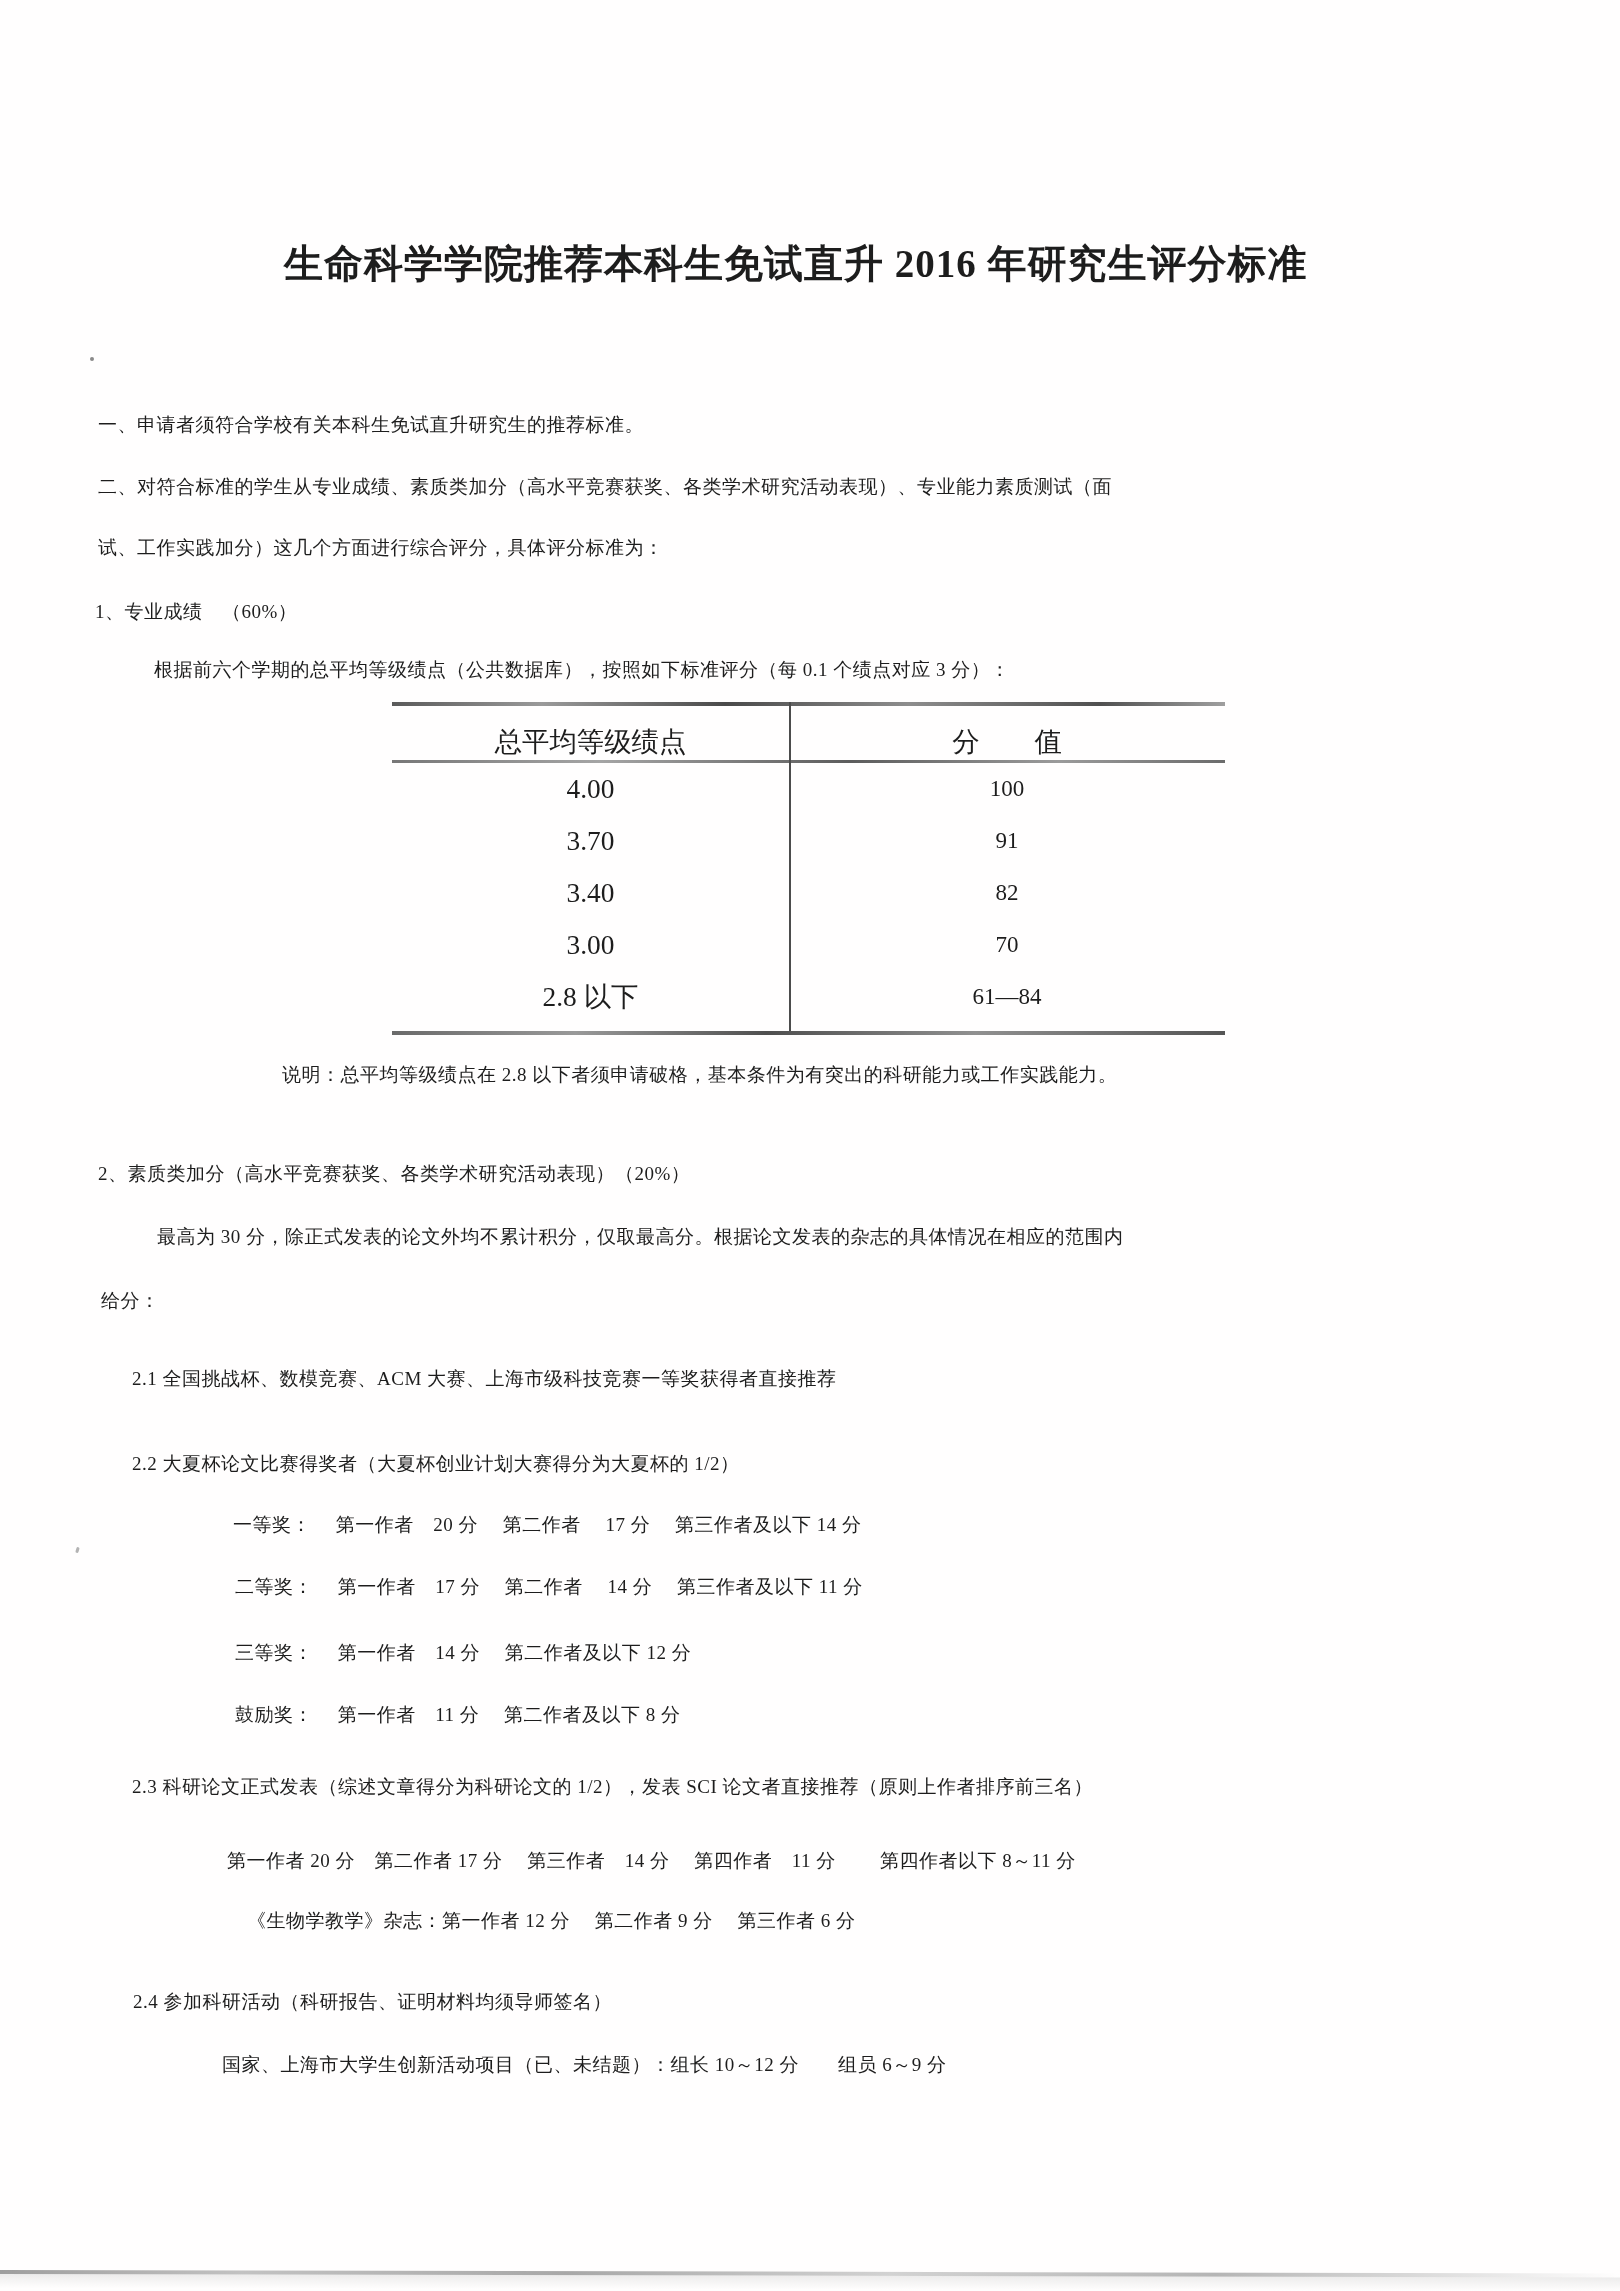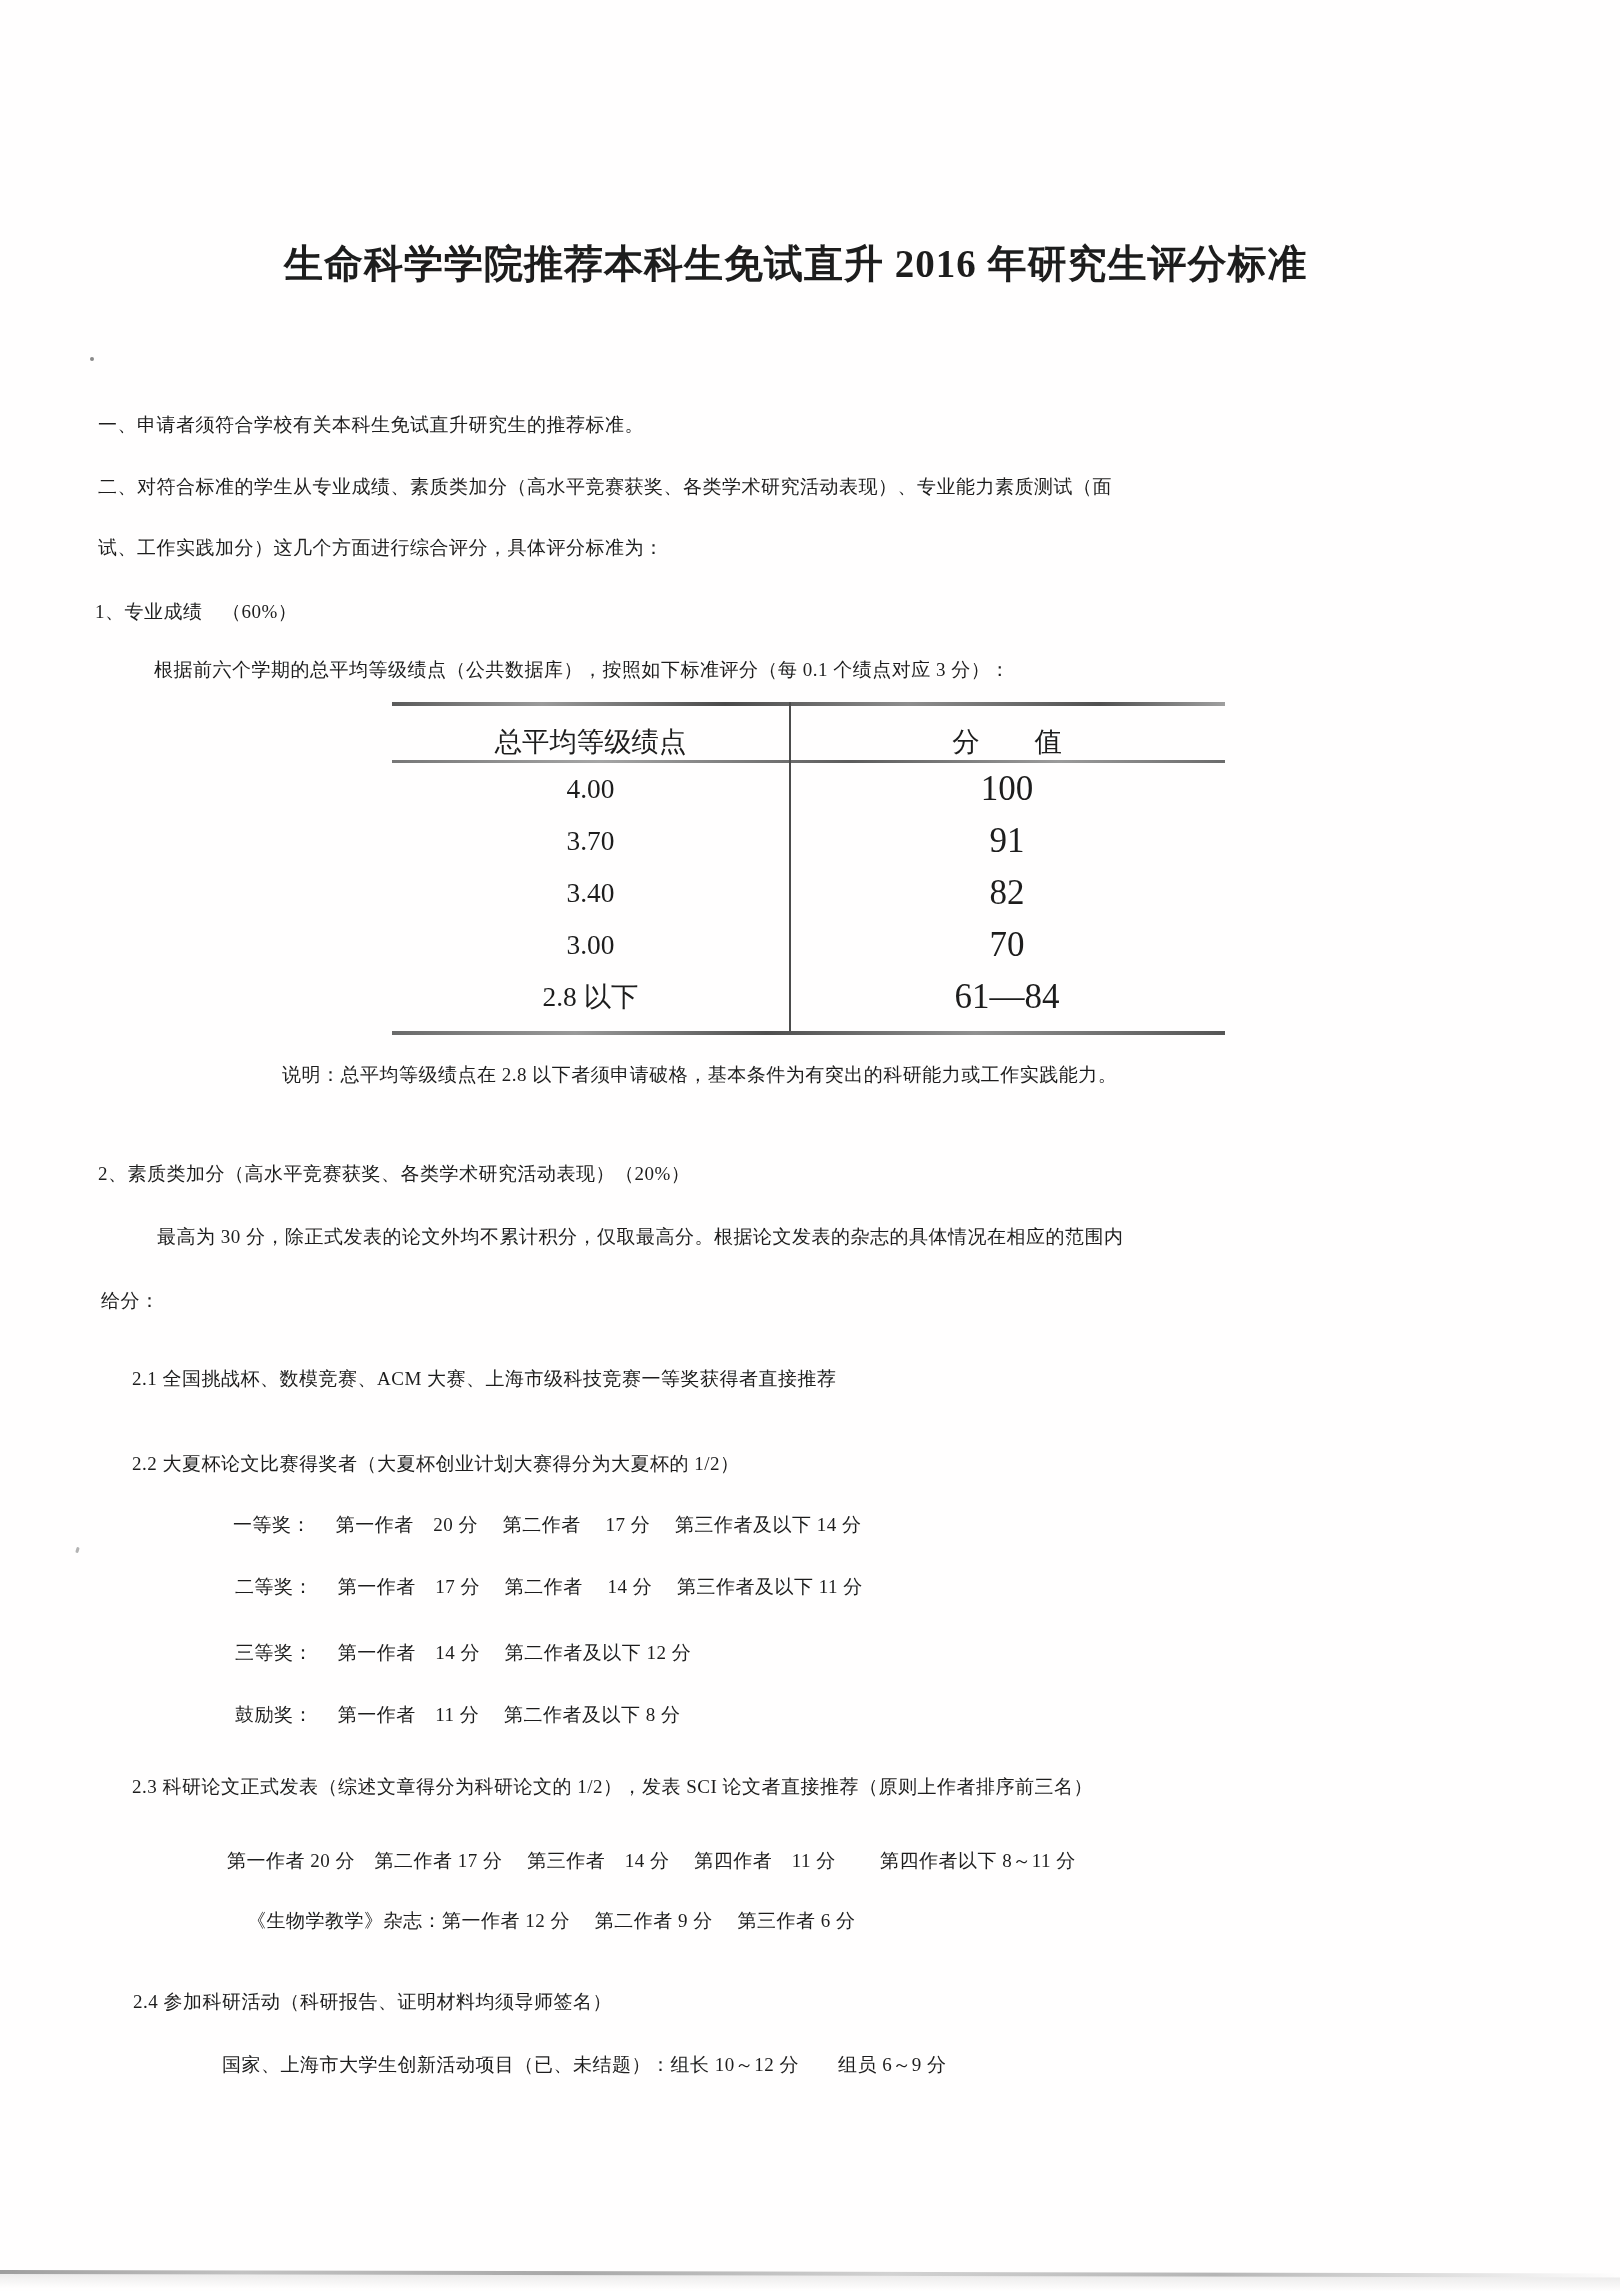--- a/index.html
+++ b/index.html
@@ -41,21 +41,21 @@
     position:absolute;left:397px;top:0;width:2px;height:333px;
     background:#4c4c4c;
   }
   .header-row{
     position:absolute;left:0;top:0;width:100%;height:58px;
     display:flex;align-items:flex-end;
   }
   .trows{position:absolute;left:0;top:61px;width:100%;}
   .trow{display:flex;align-items:center;height:52px;justify-content:center;}
   .cell-gpa{width:397px;text-align:center;font-size:27.4px;white-space:pre;}
-  .cell-score{flex:1;text-align:center;font-size:35px;white-space:pre;}
+  .cell-score{flex:1;text-align:center;font-size:23px;white-space:pre;}
   .th{font-size:27.4px;white-space:pre;}
   
   .speck{position:absolute;border-radius:50%;}
   .speck1{left:90px;top:357px;width:3.9px;height:3.9px;background:#8a8a8a;}
   .speck2{left:76px;top:1547px;width:2.9px;height:5.9px;background:#b3b3b3;border-radius:2px;transform:rotate(18deg);}
   .scan-shadow{
     position:absolute;left:0;top:2270px;width:1620px;height:3.9px;
     background:linear-gradient(90deg,#9e9e9e,#c2c2c2 15%,#a8a8a8 35%,#d2d2d2 55%,#b5b5b5 75%,rgba(210,210,210,0.25) 96%,rgba(255,255,255,0));
     transform:rotate(0.12deg);
     transform-origin:left center;

